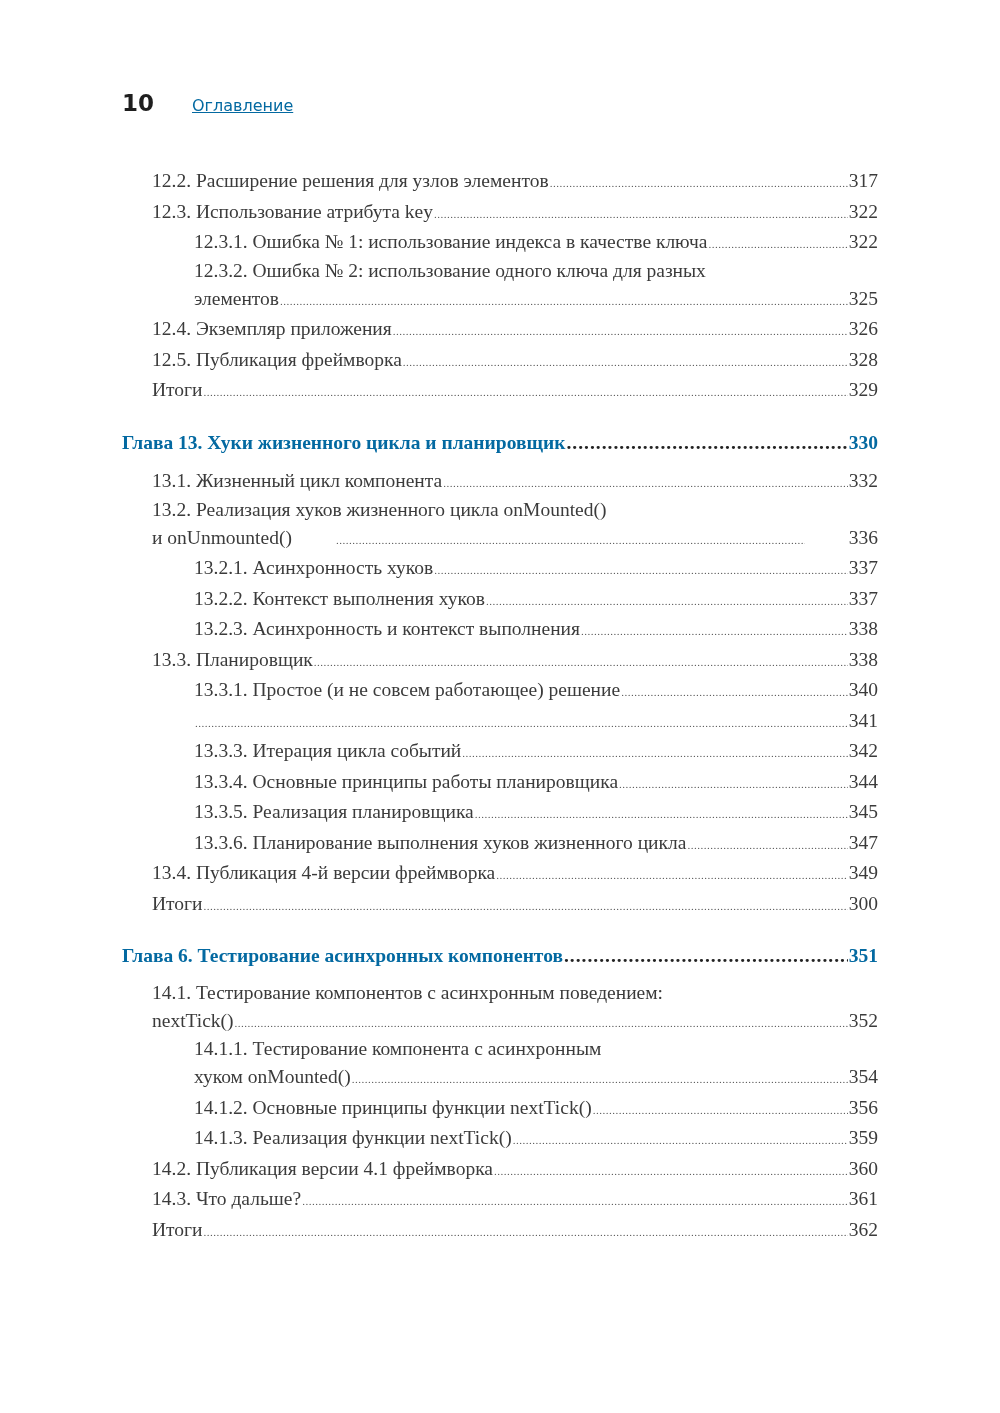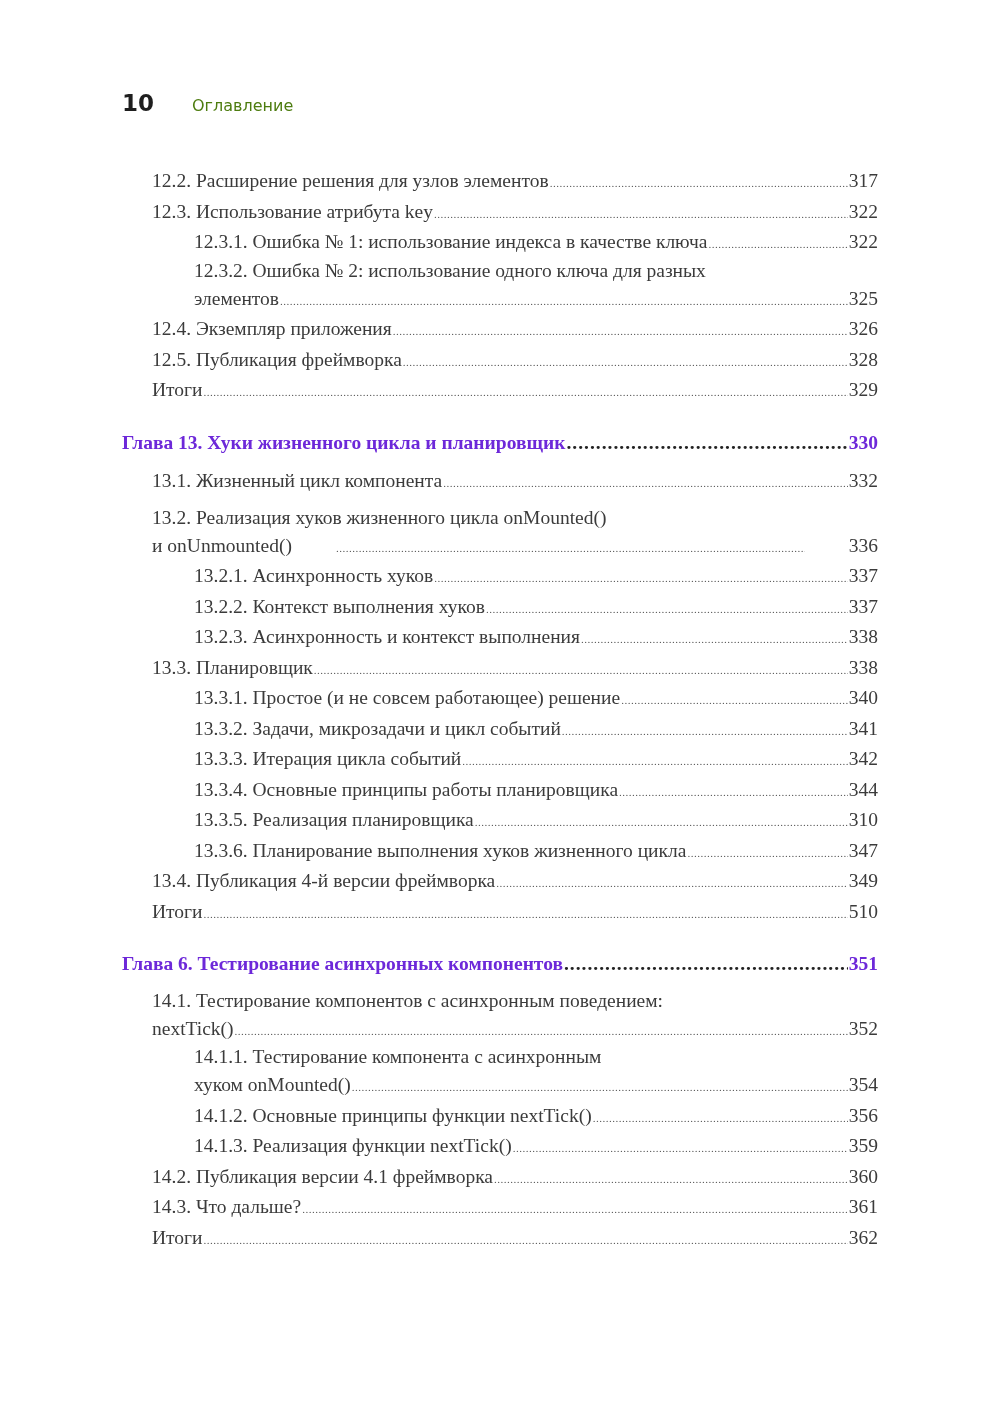--- a/index.html
+++ b/index.html
@@ -1,32 +1,32 @@
 <!DOCTYPE html>
 <html><head>
   <meta charset="utf-8">
   <style>
     html, body { margin: 0; padding: 0; background: #ffffff; }
     body { width: 1000px; height: 1413px; position: relative; overflow: hidden; }
     .page { position: absolute; left: 0; top: 0; width: 1000px; height: 1408px; }
     .running-head { position: absolute; left: 122px; top: 90px; height: 30px; display: flex; align-items: baseline; }
     .page-num { font-family: "DejaVu Sans", sans-serif; font-weight: bold; font-size: 23px; color: #1e1e1e; width: 70px; }
-    .section-name { font-family: "DejaVu Sans", sans-serif; font-size: 16px; color: #4d7c0f; }
+    .section-name { font-family: "DejaVu Sans", sans-serif; font-size: 16px; color: #0369a1; text-decoration: underline; }
     .toc { position: absolute; left: 122px; top: 166px; width: 756px; font-family: "Liberation Serif", serif; color: #3b3b3b; }
     .row { display: flex; align-items: baseline; font-size: 19.5px; line-height: 30.5px; height: 30.5px; white-space: nowrap; }
     .row.l1 { padding-left: 30px; }
     .row.l2 { padding-left: 72px; justify-content: space-between; }
     .row .title { flex: 0 0 auto; }
     .row .dots { flex: 1 1 auto; overflow: hidden; margin: 0 1px; font-size: 11px; letter-spacing: 0.5px; color: #555; }
     .row .dots::after { content: "................................................................................................................................................................................................................................................................................................................"; }
     .row .page { position: static; width: auto; height: auto; flex: 0 0 auto; }
     .wrap-first { font-size: 19.5px; line-height: 25px; height: 26px; white-space: nowrap; }
-    .wrap-first.l1 { padding-left: 30px; margin-top: 8px; }
+    .wrap-first.l1 { padding-left: 30px; }
     .wrap-first.l2 { padding-left: 72px; }
-    .chapter { font-weight: bold; color: #6d28d9; margin-top: 22px; font-size: 19.5px; }
+    .chapter { font-weight: bold; color: #0369a1; margin-top: 22px; font-size: 19.5px; }
     .chapter .dots { font-size: 19.5px; letter-spacing: 1px; color: #222; }
     .chapter .dots::after { content: "..........................................................................................................................................................................................."; }
     .after-chapter { margin-top: 8px; }
   </style>
 </head>
 <body>
 
 <div class="page">
   <div class="running-head">
     <span class="page-num">10</span>
@@ -105,53 +105,52 @@
         <span class="title">13.3. Планировщик</span>
         <span class="dots"></span>
         <span class="page">338</span>
       </div>
       <div class="row l2">
         <span class="title">13.3.1. Простое (и не совсем работающее) решение</span>
         <span class="dots"></span>
         <span class="page">340</span>
       </div>
       <div class="row l2">
-        <span class="title">13.3.2. Задачи, микрозадачи и цикл событий</span>
         <span class="dots"></span>
         <span class="page">341</span>
       </div>
       <div class="row l2">
         <span class="title">13.3.3. Итерация цикла событий</span>
         <span class="dots"></span>
         <span class="page">342</span>
       </div>
       <div class="row l2">
         <span class="title">13.3.4. Основные принципы работы планировщика</span>
         <span class="dots"></span>
         <span class="page">344</span>
       </div>
       <div class="row l2">
         <span class="title">13.3.5. Реализация планировщика</span>
         <span class="dots"></span>
-        <span class="page">310</span>
+        <span class="page">345</span>
       </div>
       <div class="row l2">
         <span class="title">13.3.6. Планирование выполнения хуков жизненного цикла</span>
         <span class="dots"></span>
         <span class="page">347</span>
       </div>
       <div class="row l1">
         <span class="title">13.4. Публикация 4-й версии фреймворка</span>
         <span class="dots"></span>
         <span class="page">349</span>
       </div>
       <div class="row l1">
         <span class="title">Итоги</span>
         <span class="dots"></span>
-        <span class="page">510</span>
+        <span class="page">300</span>
       </div>
       <div class="row chapter">
         <span class="title">Глава 6. Тестирование асинхронных компонентов</span>
         <span class="dots"></span>
         <span class="page">351</span>
       </div>
       <div class="wrap-first l1 after-chapter">14.1. Тестирование компонентов с асинхронным поведением:</div>
       <div class="row l1" style="padding-left: 30px; font-family: Liberation Serif, serif;">
         <span class="title">nextTick()</span>
         <span class="dots"></span>

